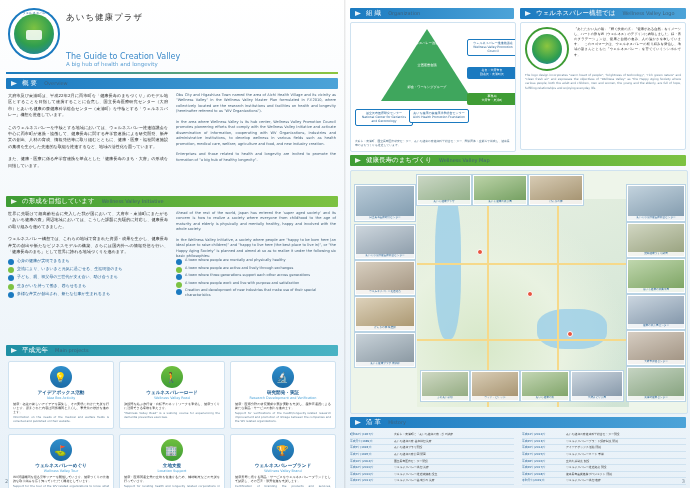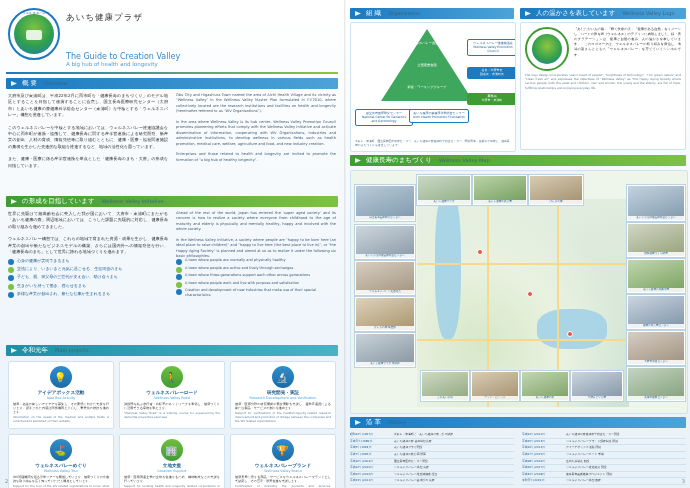--- a/index.html
+++ b/index.html
@@ -253,21 +253,21 @@
     </div>
     <div class="pill-list enlist">
       <div class="pill">A town where people are mentally and physically healthy</div>
       <div class="pill g">A town where people are active and lively through exchanges</div>
       <div class="pill">A town where three generations support each other across generations</div>
       <div class="pill g">A town where people work and live with purpose and satisfaction</div>
       <div class="pill">Creation and development of new industries that make use of their special characteristics</div>
     </div>
 
     <div class="bar teal" id="proj-bar">
-      <span>令和元年</span>
+      <span>平成元年</span>
       <span class="en">Main projects</span>
     </div>
 
     <div class="proj-grid">
       <div class="proj-row">
         <div class="proj-card">
           <div class="proj-icon">💡</div>
           <div class="proj-title">アイデアボックス活動</div>
           <div class="proj-title-en">Idea Box Activity</div>
           <div class="proj-jp">健康・福祉の新しいアイデアを募集し、その実現に向けた支援を行います。提案された内容は関係機関と共有し、事業化の検討を進めます。</div>
@@ -316,21 +316,21 @@
     <div class="pagenum">2</div>
   </div>
 
   <div class="right">
 
     <div class="bar" id="org-bar">
       <span>組 織</span>
       <span class="en">Organization</span>
     </div>
     <div class="bar" id="logo-bar">
-      <span>人の温かさを表しています</span>
+      <span>ウェルネスバレー構想では</span>
       <span class="en">Wellness Valley Logo</span>
     </div>
 
     <div class="org-box">
       <div class="pyramid"></div>
       <div class="pyr-label" style="left:36px;top:18px;">ウェルネスバレー推進協議会</div>
       <div class="pyr-label" style="left:36px;top:40px;">企画運営会議</div>
       <div class="pyr-label" style="left:36px;top:62px;">部会・ワーキンググループ</div>
 
       <div class="org-chip white" style="left:116px;top:16px;width:44px;white-space:pre-line">ウェルネスバレー推進協議会

